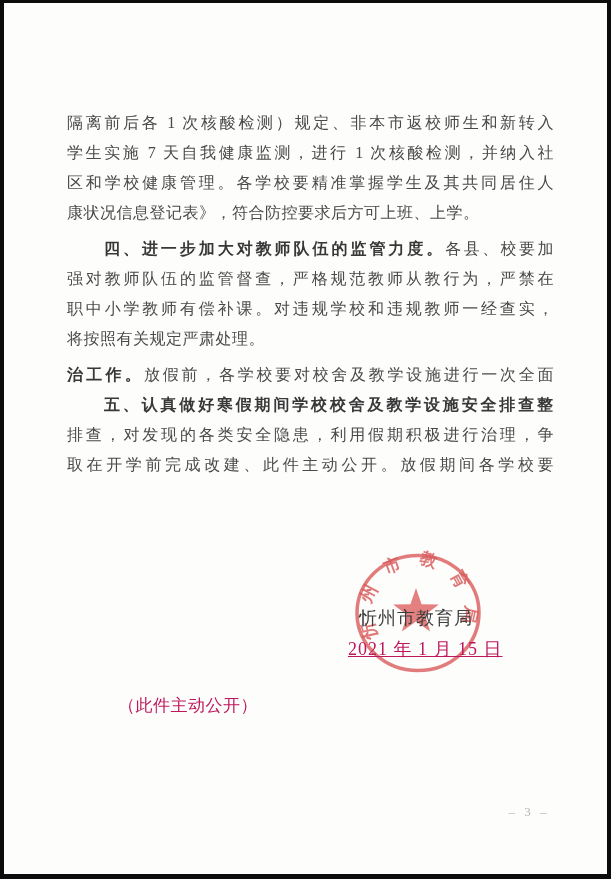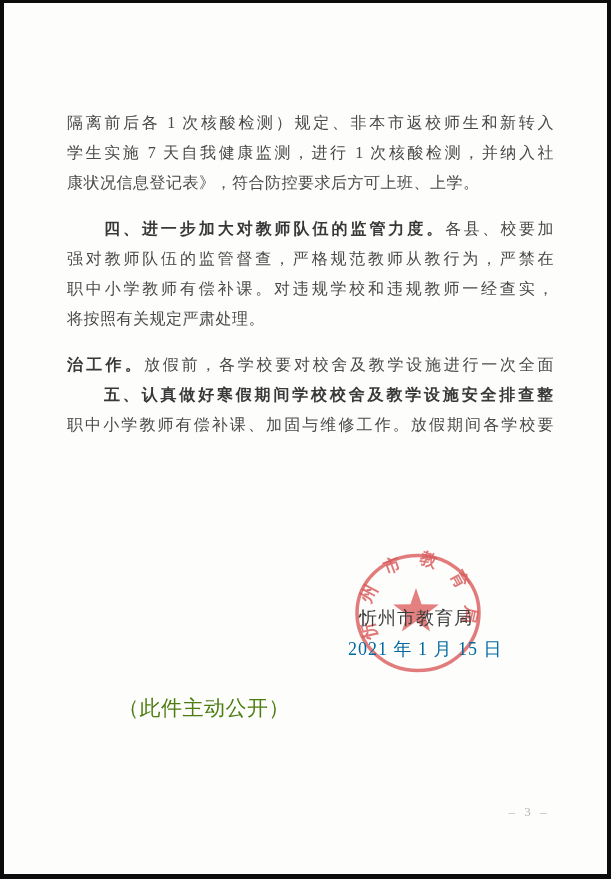--- a/index.html
+++ b/index.html
@@ -10,76 +10,78 @@
   .page{
     position:absolute;inset:0;background:#fdfdfc;
     border-style:solid;border-color:#0c0c0c;
     border-width:3px 4px 5px 4px;box-sizing:border-box;
   }
   .text-block{
     position:absolute;left:63px;top:105px;width:487px;
     font-size:16px;color:#464646;letter-spacing:.5px;
   }
   .para{margin:0;}
-  .para + .para{margin-top:16px;}
+  .para + .para{margin-top:6px;}
   .line{
     height:30px;line-height:30px;white-space:nowrap;
     text-align:justify;
   }
   .line.fill{text-align:justify;text-align-last:justify;text-justify:inter-character;}
   .line.indent{padding-left:37px;}
   .seg{color:#4a4a4a;}
   .seg.bold{
     font-weight:bold;color:#383838;
     font-family:"Liberation Sans","DejaVu Sans",sans-serif;
     letter-spacing:1px;
   }
   .seal{position:absolute;left:342px;top:543px;pointer-events:none;}
   .sig-org{
     position:absolute;left:355px;top:603px;width:130px;
     font-size:18px;letter-spacing:1px;color:#3d3d3d;
   }
   .sig-date{
     position:absolute;left:344px;top:634px;width:160px;
-    font-size:18px;letter-spacing:1px;color:#0369a1;
+    font-size:18px;letter-spacing:1px;color:#be185d;text-decoration:underline;
   }
   .disclosure{
     position:absolute;left:114px;top:691px;
-    font-size:21px;letter-spacing:.5px;color:#4d7c0f;
+    font-size:17px;letter-spacing:.5px;color:#be185d;
   }
   .page-number{
     position:absolute;left:470px;top:801px;width:110px;text-align:center;
     font-size:13px;letter-spacing:3px;color:#b3b3b3;
   }
   .arc-text{
     font-size:17px;letter-spacing:16px;fill:#d95a5a;opacity:.82;
     font-family:"Liberation Serif","DejaVu Serif",serif;font-weight:bold;
   }
 </style>
 </head>
 <body>
 
 <div class="page">
 
   <div class="text-block">
       <div class="para">
         <div class="line fill"><span class="seg">隔离前后各 1 次核酸检测）规定、非本市返校师生和新转入</span></div>
         <div class="line fill"><span class="seg">学生实施 7 天自我健康监测，进行 1 次核酸检测，并纳入社</span></div>
+        <div class="line fill"><span class="seg">区和学校健康管理。各学校要精准掌握学生及其共同居住人</span></div>
         <div class="line"><span class="seg">康状况信息登记表》，符合防控要求后方可上班、上学。</span></div>
       </div>
       <div class="para">
         <div class="line fill indent"><span class="seg bold">四、进一步加大对教师队伍的监管力度。</span><span class="seg">各县、校要加</span></div>
         <div class="line fill"><span class="seg">强对教师队伍的监管督查，严格规范教师从教行为，严禁在</span></div>
         <div class="line fill"><span class="seg">职中小学教师有偿补课。对违规学校和违规教师一经查实，</span></div>
         <div class="line"><span class="seg">将按照有关规定严肃处理。</span></div>
       </div>
       <div class="para">
         <div class="line fill"><span class="seg bold">治工作。</span><span class="seg">放假前，各学校要对校舍及教学设施进行一次全面</span></div>
         <div class="line fill indent"><span class="seg bold">五、认真做好寒假期间学校校舍及教学设施安全排查整</span></div>
-        <div class="line fill"><span class="seg">职中小学教师有偿补课、加固与维修工作。放假期间各学校要</span></div>
+        <div class="line fill"><span class="seg">排查，对发现的各类安全隐患，利用假期积极进行治理，争</span></div>
+        <div class="line fill"><span class="seg">取在开学前完成改建、此件主动公开。放假期间各学校要</span></div>
       </div>
     </div>
 
   <svg class="seal" width="150" height="138" viewBox="0 0 150 138" aria-hidden="true">
     <defs>
       <path id="arcPath" d="M 36.8 94.6 A 46 46 0 1 1 107.2 94.6" fill="none"></path>
     </defs>
     <ellipse cx="72" cy="67" rx="61" ry="57.5" fill="none" stroke="#dc5f5f" stroke-width="3.5" opacity="0.82"></ellipse>
     <polygon points="70,42 75.6,58.2 92.8,58.6 79.1,69 84.1,85.4 70,75.6 55.9,85.4 60.9,69 47.2,58.6 64.4,58.2" fill="#de6060" opacity="0.8"></polygon>
     <text class="arc-text">

